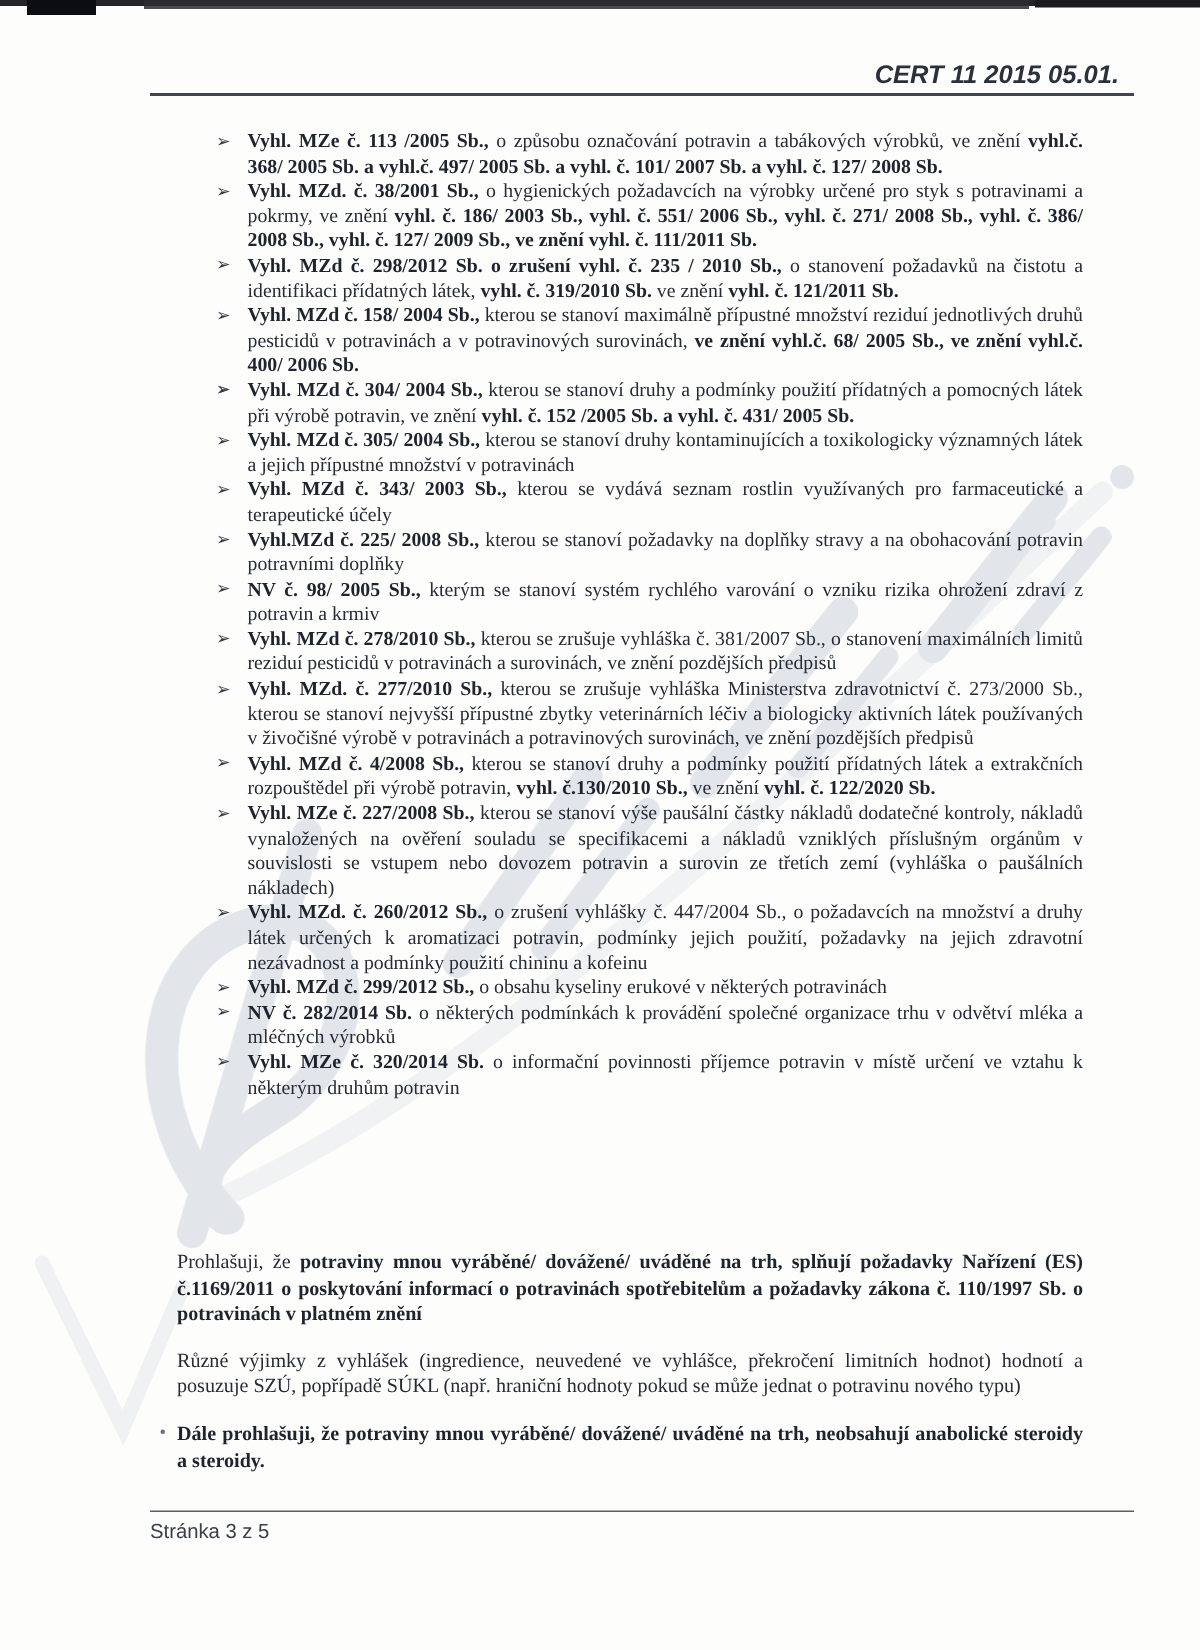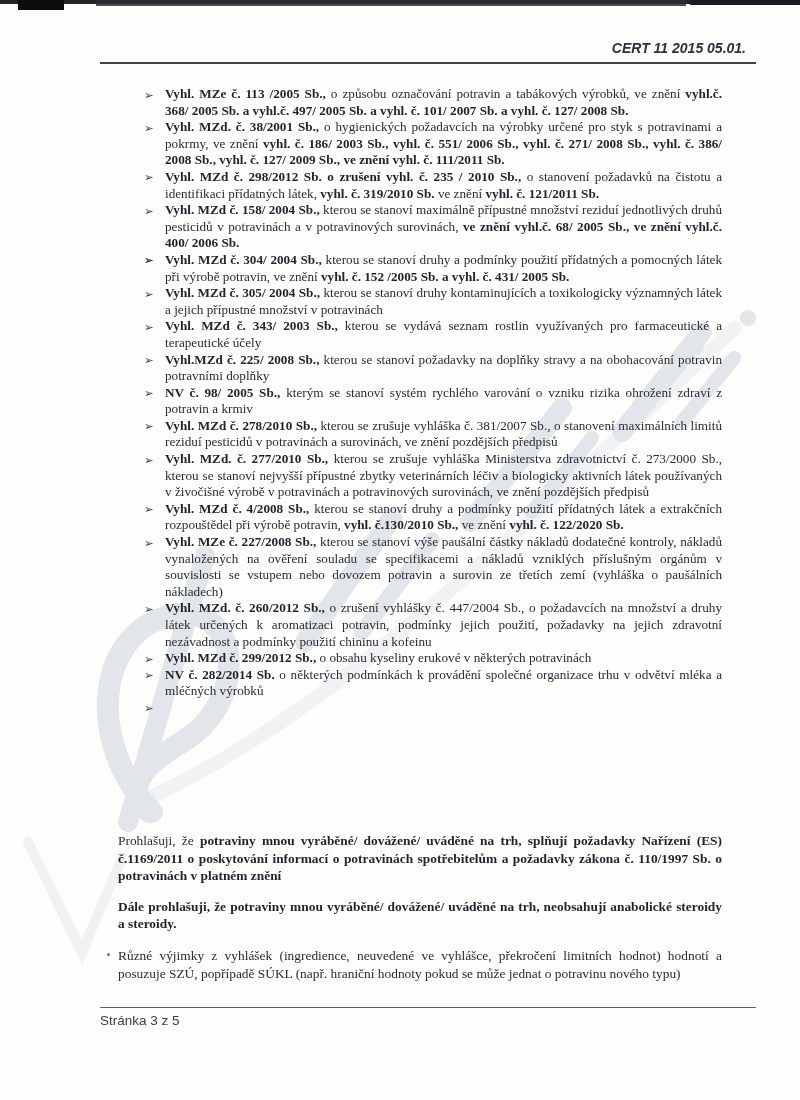--- a/index.html
+++ b/index.html
@@ -20,21 +20,21 @@
 
   
   .watermark{position:absolute;top:0;left:0;width:800px;height:1100px;z-index:0;pointer-events:none;}
 
   .content{position:relative;z-index:1;}
 
   .doc-code{
     position:absolute;top:40px;right:54px;
     font-family:"Liberation Sans", sans-serif;
     font-style:italic;font-weight:bold;
-    font-size:14px;color:#2b313b;letter-spacing:0px;
+    font-size:17px;color:#2b313b;letter-spacing:0px;
   }
   .header-rule{position:absolute;top:62px;left:100px;width:656px;height:2px;background:#40454e;}
 
   .reg-list{
     position:absolute;top:86px;left:118px;width:604px;
     font-size:13.2px;line-height:16.6px;text-align:justify;
   }
   .li{position:relative;padding-left:47px;}
   .marker{
     position:absolute;left:26px;top:0.5px;
@@ -101,25 +101,25 @@
         <div class="li"><span class="marker">➢</span><span><span class="b">Vyhl. MZd č. 343/ 2003 Sb.,</span><span> kterou se vydává seznam rostlin využívaných pro farmaceutické a terapeutické účely</span></span></div>
         <div class="li"><span class="marker">➢</span><span><span class="b">Vyhl.MZd č. 225/ 2008 Sb.,</span><span> kterou se stanoví požadavky na doplňky stravy a na obohacování potravin potravními doplňky</span></span></div>
         <div class="li"><span class="marker">➢</span><span><span class="b">NV č. 98/ 2005 Sb.,</span><span> kterým se stanoví systém rychlého varování o vzniku rizika ohrožení zdraví z potravin a krmiv</span></span></div>
         <div class="li"><span class="marker">➢</span><span><span class="b">Vyhl. MZd č. 278/2010 Sb.,</span><span> kterou se zrušuje vyhláška č. 381/2007 Sb., o stanovení maximálních limitů reziduí pesticidů v potravinách a surovinách, ve znění pozdějších předpisů</span></span></div>
         <div class="li"><span class="marker">➢</span><span><span class="b">Vyhl. MZd. č. 277/2010 Sb.,</span><span> kterou se zrušuje vyhláška Ministerstva zdravotnictví č. 273/2000 Sb., kterou se stanoví nejvyšší přípustné zbytky veterinárních léčiv a biologicky aktivních látek používaných v živočišné výrobě v potravinách a potravinových surovinách, ve znění pozdějších předpisů</span></span></div>
         <div class="li"><span class="marker">➢</span><span><span class="b">Vyhl. MZd č. 4/2008 Sb.,</span><span> kterou se stanoví druhy a podmínky použití přídatných látek a extrakčních rozpouštědel při výrobě potravin, </span><span class="b">vyhl. č.130/2010 Sb.,</span><span> ve znění </span><span class="b">vyhl. č. 122/2020 Sb.</span></span></div>
         <div class="li"><span class="marker">➢</span><span><span class="b">Vyhl. MZe č. 227/2008 Sb.,</span><span> kterou se stanoví výše paušální částky nákladů dodatečné kontroly, nákladů vynaložených na ověření souladu se specifikacemi a nákladů vzniklých příslušným orgánům v souvislosti se vstupem nebo dovozem potravin a surovin ze třetích zemí (vyhláška o paušálních nákladech)</span></span></div>
         <div class="li"><span class="marker">➢</span><span><span class="b">Vyhl. MZd. č. 260/2012 Sb.,</span><span> o zrušení vyhlášky č. 447/2004 Sb., o požadavcích na množství a druhy látek určených k aromatizaci potravin, podmínky jejich použití, požadavky na jejich zdravotní nezávadnost a podmínky použití chininu a kofeinu</span></span></div>
         <div class="li"><span class="marker">➢</span><span><span class="b">Vyhl. MZd č. 299/2012 Sb.,</span><span> o obsahu kyseliny erukové v některých potravinách</span></span></div>
         <div class="li"><span class="marker">➢</span><span><span class="b">NV č. 282/2014 Sb.</span><span> o některých podmínkách k provádění společné organizace trhu v odvětví mléka a mléčných výrobků</span></span></div>
-        <div class="li"><span class="marker">➢</span></div>
+        <div class="li"><span class="marker">➢</span><span><span class="b">Vyhl. MZe č. 320/2014 Sb.</span><span> o informační povinnosti příjemce potravin v místě určení ve vztahu k některým druhům potravin</span></span></div>
       </div>
 
     <div class="paragraphs">
         <p><span>Prohlašuji, že </span><span class="b">potraviny mnou vyráběné/ dovážené/ uváděné na trh, splňují požadavky Nařízení (ES) č.1169/2011 o poskytování informací o potravinách spotřebitelům a požadavky zákona č. 110/1997 Sb. o potravinách v platném znění</span></p>
+        <p><span>Různé výjimky z vyhlášek (ingredience, neuvedené ve vyhlášce, překročení limitních hodnot) hodnotí a posuzuje SZÚ, popřípadě SÚKL (např. hraniční hodnoty pokud se může jednat o potravinu nového typu)</span></p>
         <p><span class="b">Dále prohlašuji, že potraviny mnou vyráběné/ dovážené/ uváděné na trh, neobsahují anabolické steroidy a steroidy.</span></p>
-        <p><span>Různé výjimky z vyhlášek (ingredience, neuvedené ve vyhlášce, překročení limitních hodnot) hodnotí a posuzuje SZÚ, popřípadě SÚKL (např. hraniční hodnoty pokud se může jednat o potravinu nového typu)</span></p>
       </div>
 
     <div class="footer-rule"></div>
     <div class="page-number">Stránka 3 z 5</div>
   </div>
 </div>
 
 </body></html>

